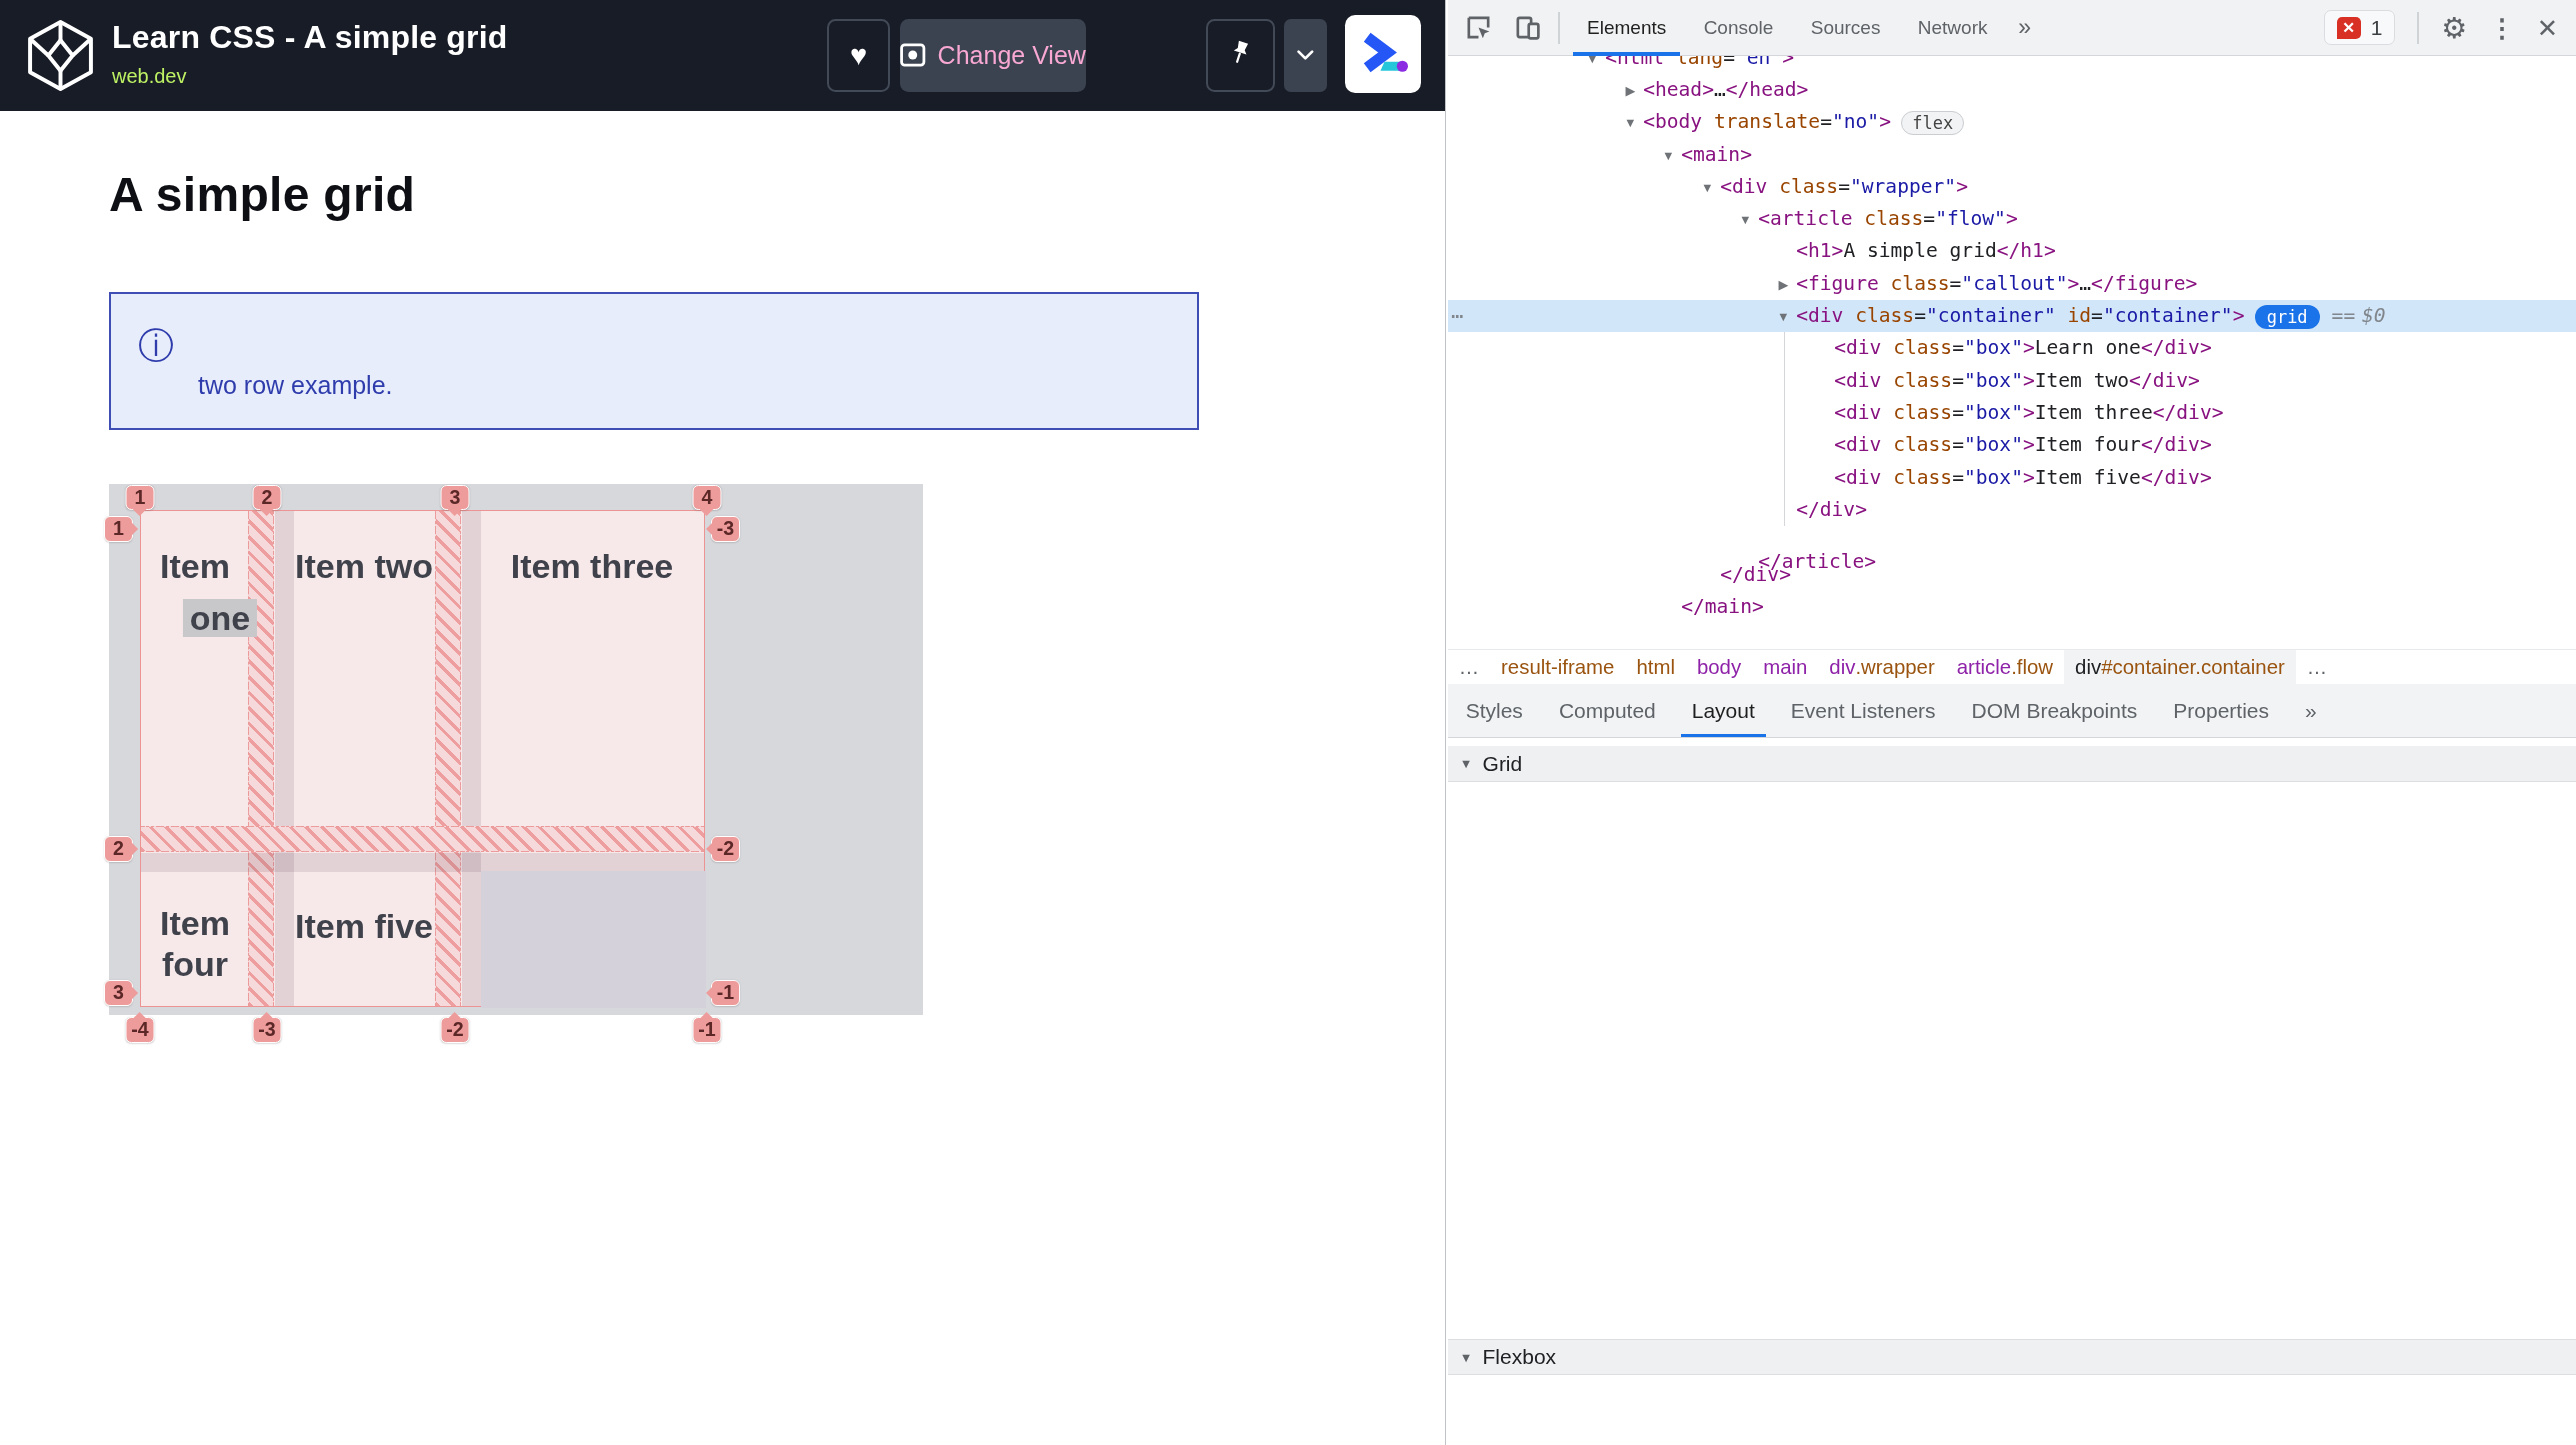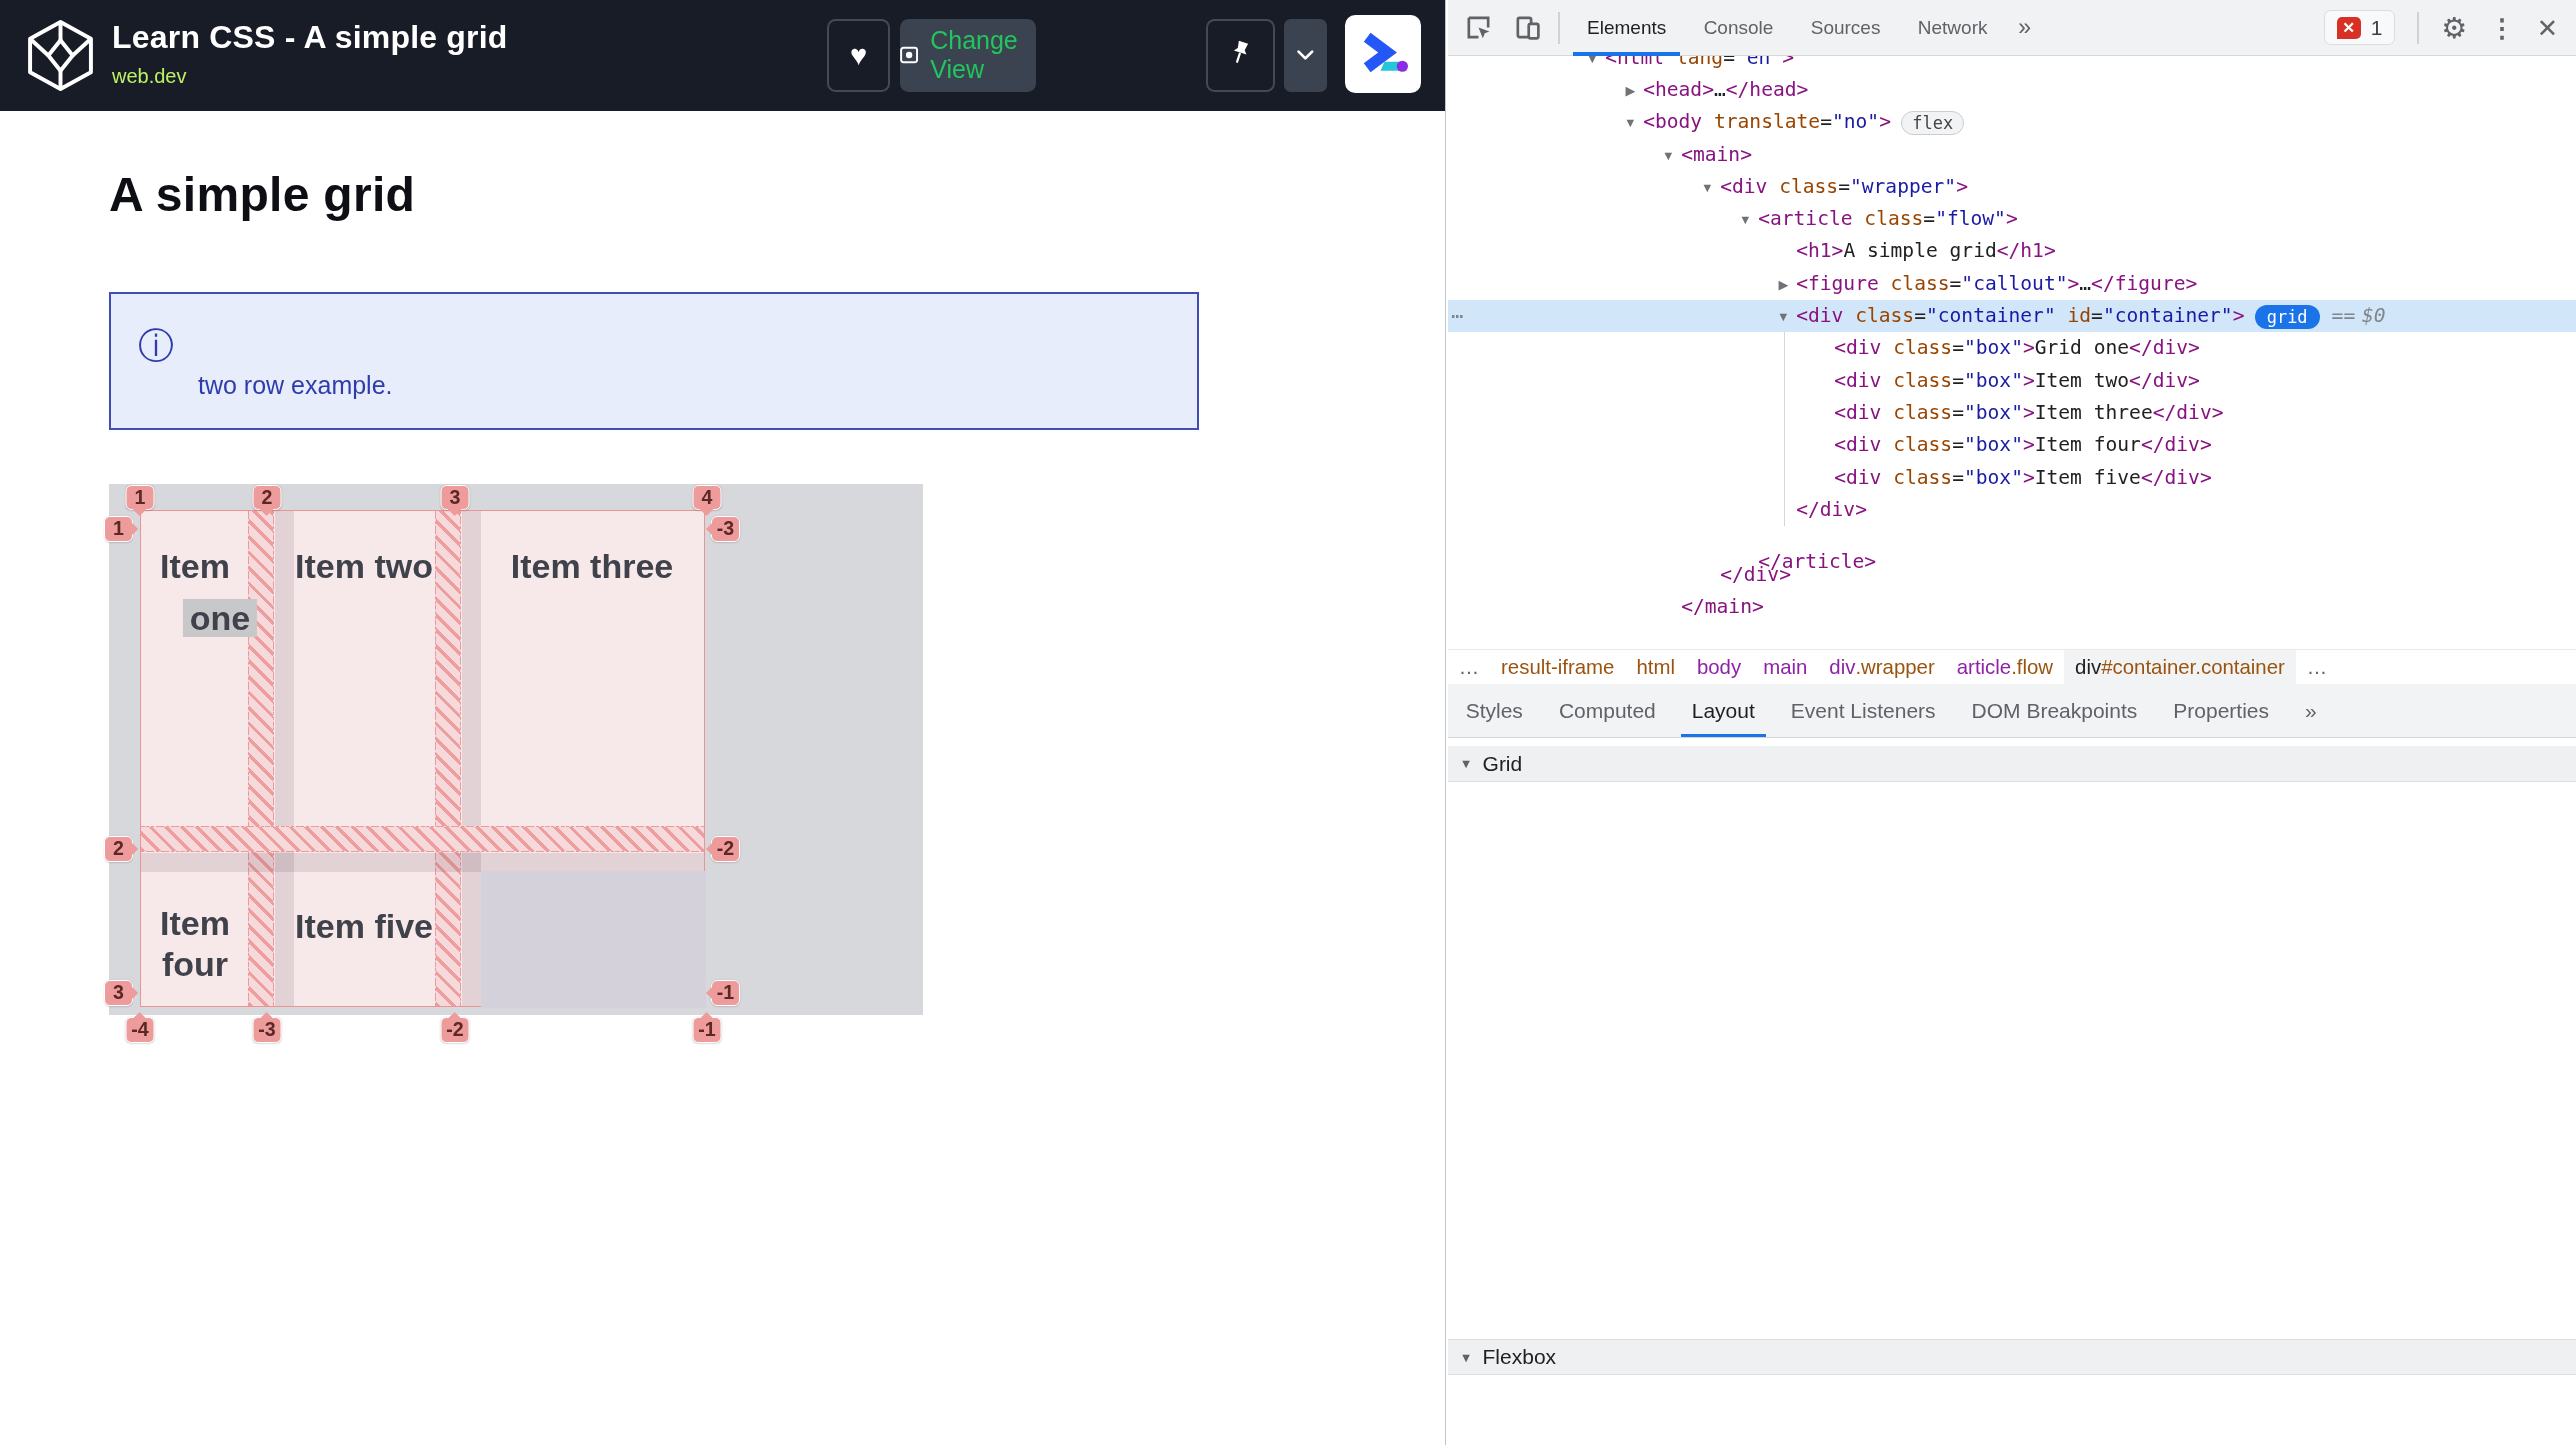--- a/index.html
+++ b/index.html
@@ -10,21 +10,21 @@
   
   .left-pane { position:absolute; left:0; top:0; width:1445px; height:1445px; background:#fff; }
   .site-header { position:absolute; left:0; top:0; width:1445px; height:111px; background:#181c26; }
   .logo { position:absolute; left:24px; top:18px; width:73px; height:75px; }
   .hd-title { position:absolute; left:112px; top:18.7px; font-size:32px; font-weight:700; color:#ffffff; letter-spacing:0.2px; }
   .hd-domain { position:absolute; left:112px; top:65px; font-size:20px; color:#bef264; }
   .hbtn { position:absolute; top:18.7px; height:73px; border-radius:8.5px; display:flex; align-items:center; justify-content:center; cursor:pointer; }
   .hbtn.outline { border:2.6px solid #424957; background:transparent; }
   .hbtn.fill { background:#3b4250; border:none; }
   .btn-heart { left:827px; width:63px; font-size:29px; color:#fff; }
-  .btn-cv { left:900px; width:136px; gap:12px; color:#22c55e; font-size:25px; font-weight:500; }
+  .btn-cv { left:900px; width:186px; gap:12px; color:#f9a8d4; font-size:25px; font-weight:500; }
   .btn-pin { left:1206px; width:69px; }
   .btn-chev { left:1284px; width:43px; border-radius:6.8px; }
   .btn-logo { left:1345px; top:15.3px; width:76px; height:78px; background:#fff; border-radius:10.2px; }
 
   .page-h1 { position:absolute; left:109px; top:167px; font-size:48px; font-weight:700; color:#0e0f14; letter-spacing:0.3px; }
 
   .callout { position:absolute; left:109px; top:292px; width:1090px; height:138px; background:#e8edfc; border:2.6px solid #3f4eb5; }
   .callout-icon { position:absolute; left:27px; top:34px; font-size:36px; line-height:36px; color:#2e3cac; }
   .callout-line { position:absolute; left:87px; font-size:25px; color:#2e3cac; }
   .cl1 { top:36px; } .cl2 { top:77px; }
@@ -204,21 +204,21 @@
     <div class="dom-tree" id="dom-tree">
         <div class="trow" style="top: 42px; padding-left: 132px;"><span class="arr">▼</span><span class="c-t">&lt;html</span><span class="c-pu"> </span><span class="c-at">lang</span><span class="c-pu">=</span><span class="c-v">"en"</span><span class="c-t">&gt;</span></div>
         <div class="trow" style="top: 74px; padding-left: 170px;"><span class="arr">▶</span><span class="c-t">&lt;head&gt;</span><span class="c-e">…</span><span class="c-t">&lt;/head&gt;</span></div>
         <div class="trow" style="top: 106px; padding-left: 170px;"><span class="arr">▼</span><span class="c-t">&lt;body</span><span class="c-pu"> </span><span class="c-at">translate</span><span class="c-pu">=</span><span class="c-v">"no"</span><span class="c-t">&gt;</span><span class="badge-flex">flex</span></div>
         <div class="trow" style="top: 139px; padding-left: 208px;"><span class="arr">▼</span><span class="c-t">&lt;main&gt;</span></div>
         <div class="trow" style="top: 171px; padding-left: 247px;"><span class="arr">▼</span><span class="c-t">&lt;div</span><span class="c-pu"> </span><span class="c-at">class</span><span class="c-pu">=</span><span class="c-v">"wrapper"</span><span class="c-t">&gt;</span></div>
         <div class="trow" style="top: 203px; padding-left: 285px;"><span class="arr">▼</span><span class="c-t">&lt;article</span><span class="c-pu"> </span><span class="c-at">class</span><span class="c-pu">=</span><span class="c-v">"flow"</span><span class="c-t">&gt;</span></div>
         <div class="trow" style="top: 235px; padding-left: 323px;"><span class="arr"></span><span class="c-t">&lt;h1&gt;</span><span class="c-tx">A simple grid</span><span class="c-t">&lt;/h1&gt;</span></div>
         <div class="trow" style="top: 268px; padding-left: 323px;"><span class="arr">▶</span><span class="c-t">&lt;figure</span><span class="c-pu"> </span><span class="c-at">class</span><span class="c-pu">=</span><span class="c-v">"callout"</span><span class="c-t">&gt;</span><span class="c-e">…</span><span class="c-t">&lt;/figure&gt;</span></div>
         <div class="trow sel" style="top: 300px; padding-left: 323px;"><span class="row-handle">⋯</span><span class="arr">▼</span><span class="c-t">&lt;div</span><span class="c-pu"> </span><span class="c-at">class</span><span class="c-pu">=</span><span class="c-v">"container"</span><span class="c-pu"> </span><span class="c-at">id</span><span class="c-pu">=</span><span class="c-v">"container"</span><span class="c-t">&gt;</span><span class="badge-grid">grid</span><span class="eq">==</span><span class="dl">$0</span></div>
-        <div class="trow" style="top: 332px; padding-left: 361px;"><span class="arr"></span><span class="c-t">&lt;div</span><span class="c-pu"> </span><span class="c-at">class</span><span class="c-pu">=</span><span class="c-v">"box"</span><span class="c-t">&gt;</span><span class="c-tx">Grid one</span><span class="c-t">&lt;/div&gt;</span></div>
+        <div class="trow" style="top: 332px; padding-left: 361px;"><span class="arr"></span><span class="c-t">&lt;div</span><span class="c-pu"> </span><span class="c-at">class</span><span class="c-pu">=</span><span class="c-v">"box"</span><span class="c-t">&gt;</span><span class="c-tx">Learn one</span><span class="c-t">&lt;/div&gt;</span></div>
         <div class="trow" style="top: 365px; padding-left: 361px;"><span class="arr"></span><span class="c-t">&lt;div</span><span class="c-pu"> </span><span class="c-at">class</span><span class="c-pu">=</span><span class="c-v">"box"</span><span class="c-t">&gt;</span><span class="c-tx">Item two</span><span class="c-t">&lt;/div&gt;</span></div>
         <div class="trow" style="top: 397px; padding-left: 361px;"><span class="arr"></span><span class="c-t">&lt;div</span><span class="c-pu"> </span><span class="c-at">class</span><span class="c-pu">=</span><span class="c-v">"box"</span><span class="c-t">&gt;</span><span class="c-tx">Item three</span><span class="c-t">&lt;/div&gt;</span></div>
         <div class="trow" style="top: 429px; padding-left: 361px;"><span class="arr"></span><span class="c-t">&lt;div</span><span class="c-pu"> </span><span class="c-at">class</span><span class="c-pu">=</span><span class="c-v">"box"</span><span class="c-t">&gt;</span><span class="c-tx">Item four</span><span class="c-t">&lt;/div&gt;</span></div>
         <div class="trow" style="top: 462px; padding-left: 361px;"><span class="arr"></span><span class="c-t">&lt;div</span><span class="c-pu"> </span><span class="c-at">class</span><span class="c-pu">=</span><span class="c-v">"box"</span><span class="c-t">&gt;</span><span class="c-tx">Item five</span><span class="c-t">&lt;/div&gt;</span></div>
         <div class="trow" style="top: 494px; padding-left: 323px;"><span class="arr"></span><span class="c-t">&lt;/div&gt;</span></div>
         <div class="trow" style="top: 526px; padding-left: 285px; margin-top: 20px;"><span class="arr"></span><span class="c-t">&lt;/article&gt;</span></div>
         <div class="trow" style="top: 559px; padding-left: 247px;"><span class="arr"></span><span class="c-t">&lt;/div&gt;</span></div>
         <div class="trow" style="top: 591px; padding-left: 208px;"><span class="arr"></span><span class="c-t">&lt;/main&gt;</span></div>
         <div class="guide" style="top: 332px; height: 194px;"></div>
       </div>

